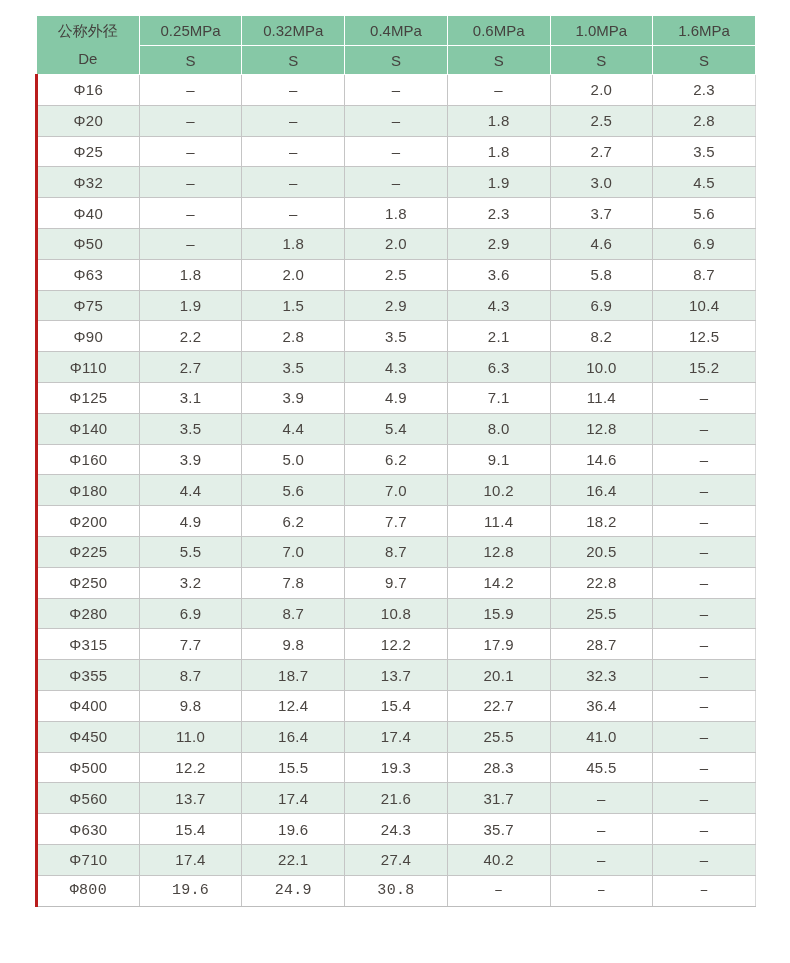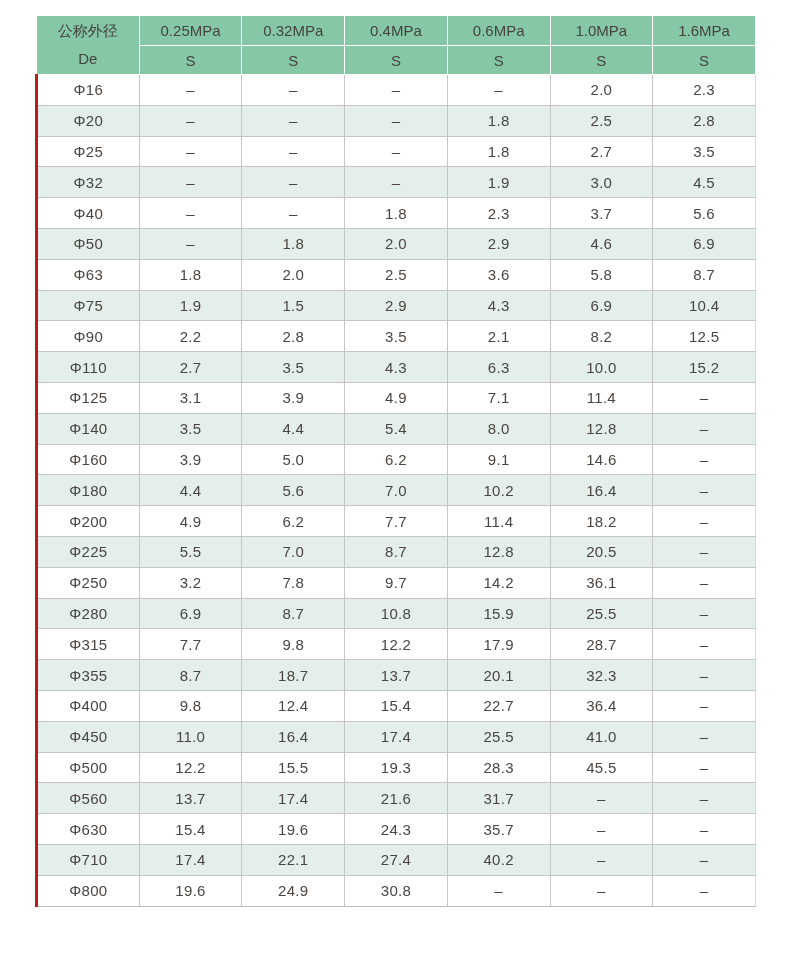--- a/index.html
+++ b/index.html
@@ -63,20 +63,21 @@
     border-left: 3px solid #b91c1c;
   }
   .spec-table tbody td:last-child {
     border-right: 1px solid #d8d8d8;
   }
   .spec-table tbody tr:nth-child(even) td {
     background: #e3efe8;
   }
   .spec-table tbody tr:last-child td {
     border-bottom: 1px solid #bdbdbd;
+    font-family: Liberation Mono, monospace;
   }
 </style>
 </head>
 <body>
 
 <table class="spec-table">
   <thead>
     <tr class="pressure-row">
       <th rowspan="2" class="de-header">
         <div class="line">公称外径</div>
@@ -242,21 +243,21 @@
         <td>12.8</td>
         <td>20.5</td>
         <td>–</td>
       </tr>
       <tr>
         <td>Φ250</td>
         <td>3.2</td>
         <td>7.8</td>
         <td>9.7</td>
         <td>14.2</td>
-        <td>36.1</td>
+        <td>22.8</td>
         <td>–</td>
       </tr>
       <tr>
         <td>Φ280</td>
         <td>6.9</td>
         <td>8.7</td>
         <td>10.8</td>
         <td>15.9</td>
         <td>25.5</td>
         <td>–</td>

